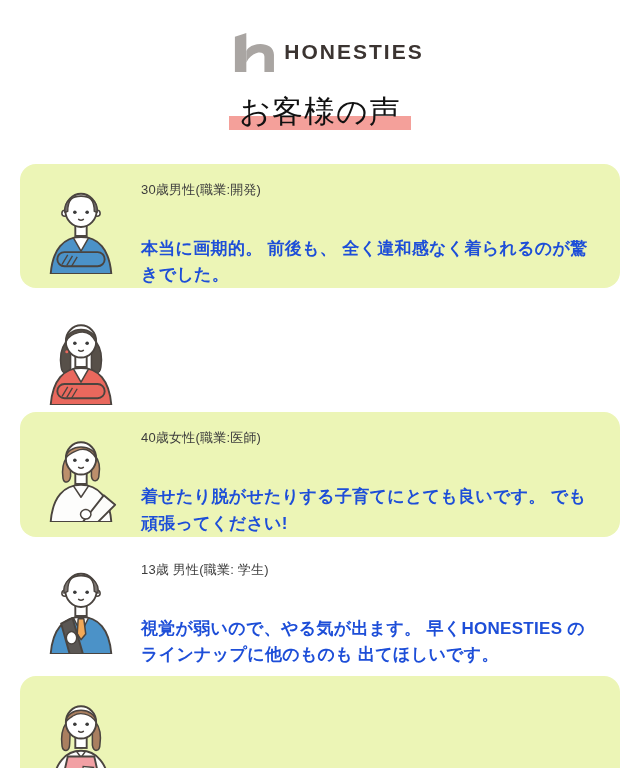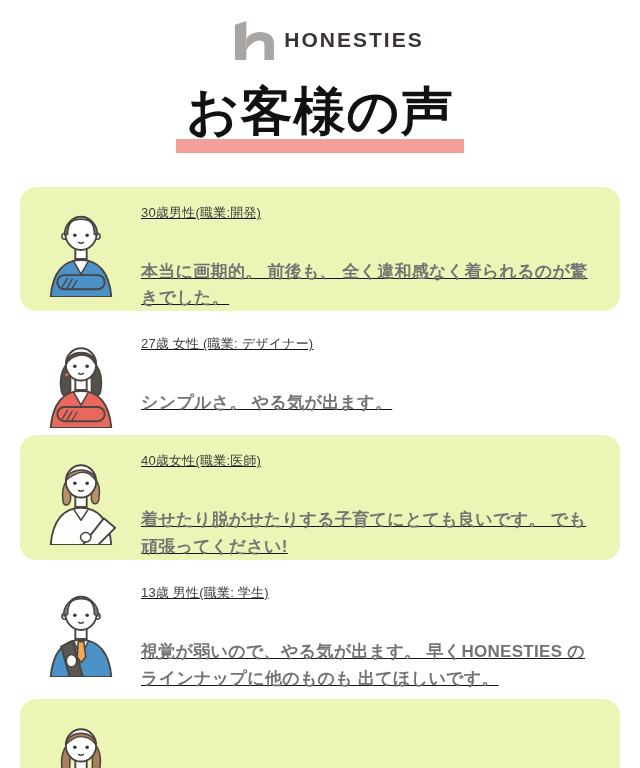--- a/index.html
+++ b/index.html
@@ -3,49 +3,49 @@
 <meta charset="utf-8">
 <style>
   * { margin:0; padding:0; box-sizing:border-box; }
   html,body { background:#fff; }
   body {
     width:640px; height:768px; margin:0 auto; overflow:hidden;
     font-family:"Liberation Sans","DejaVu Sans",sans-serif;
     color:#151515;
   }
   
-  .header { padding-top:20px; display:flex; justify-content:center; align-items:center; gap:8px;margin-left:14px; }
+  .header { padding-top:32px; display:flex; justify-content:center; align-items:center; gap:8px;margin-left:14px; }
   .logo-mark { width:46px; height:40px; display:block; }
   .logo-text {
     font-size:21px; font-weight:700; letter-spacing:2px; color:#3B3431;
   }
   
   .title-wrap { margin-top:22px; text-align:center; }
   .page-title {
     display:inline-block;
-    font-size:52px; font-weight:700; color:#111; line-height:1.15;
-    padding:0 10px 11px 10px;
+    font-size:31px; font-weight:400; color:#111; line-height:1.15;
+    padding:0 10px 0 10px;
     background:linear-gradient(to top, var(--hl-pink) 14px, transparent 14px);
     letter-spacing:1px;
   }
   
   .cards { margin:34px 20px 0 20px; }
   .card {
     display:flex; gap:24px; align-items:flex-start;
     border-radius:16px;
     padding:11px 20px 0 25px;
     min-height:104px;
     margin-bottom:7px;
   }
   .card.hl { background:var(--card-green); }
   .avatar { width:72px; height:95px; flex:0 0 72px; margin-top:4px; }
   .avatar svg { display:block; width:100%; height:100%; }
-  .tbody { flex:1; padding-top:6px; padding-right:4px;text-decoration:underline; }
+  .tbody { flex:1; padding-top:6px; padding-right:4px; }
   .meta { font-size:13px; color:#3C3C3C; margin-bottom:6px; letter-spacing:0.2px; }
-  .quote { font-size:17px; font-weight:700; color:#737373; line-height:1.55; letter-spacing:0.3px;margin-top:37px; }
+  .quote { font-size:17px; font-weight:700; color:#1d4ed8; line-height:1.55; letter-spacing:0.3px;margin-top:37px; }
 </style>
 </head>
 <body>
 
 <header class="header">
   <svg class="logo-mark" viewBox="0 0 48 42" aria-hidden="true">
     <path d="M5,5 L17,1 L17,42 L5,42 Z" fill="#A9A5A2"></path>
     <path d="M17,32 L17,20 C21,10 46,9 46,24 L46,42 L36,42 L36,26 C36,19 23,20 17,32 Z" fill="#A9A5A2"></path>
   </svg>
   <span class="logo-text" style="color: rgb(59, 52, 49);">HONESTIES</span>
@@ -89,24 +89,20 @@
         <path d="M30,62 L38,76 L46,62 C43,61 33,61 30,62 Z" fill="#FFFFFF" stroke="#4A443F" stroke-width="1.6" stroke-linejoin="round"></path>
         <ellipse cx="38" cy="33" rx="16" ry="17" fill="#FFFFFF" stroke="#4A443F" stroke-width="2"></ellipse>
         <path d="M22,34 C22,16 54,16 54,34 C49,24 42,22 36,23.5 C29,25 24,28 22,34 Z" fill="#575049" stroke="#4A443F" stroke-width="1.5" stroke-linejoin="round"></path>
         <circle cx="23" cy="44" r="1.6" fill="#E9685D"></circle>
         <circle cx="31.5" cy="35" r="1.9" fill="#3A3A3A"></circle>
           <circle cx="44.5" cy="35" r="1.9" fill="#3A3A3A"></circle>
         <path d="M35.5,42.5 Q38,44.5 40.5,42.5" fill="none" stroke="#4A443F" stroke-width="1.6" stroke-linecap="round"></path>
         <rect x="13" y="78" width="50" height="15" rx="7.5" fill="#E9685D" stroke="#4A443F" stroke-width="2"></rect>
         <path d="M18,91 L24,81 M23,92 L29,82 M28,93 L34,83" stroke="#4A443F" stroke-width="1.4"></path>
       </svg>
-    </div>
-    <div class="tbody">
-      <div class="meta">27歳 女性 (職業: デザイナー)</div>
-      <div class="quote">シンプルさ。 やる気が出ます。</div>
     </div>
   </article>
 
   <article class="card hl">
     <div class="avatar">
       <svg viewBox="0 0 76 100">
         <path d="M19,54 C13,14 63,14 57,50 C57,58 50,59 49,52 L49,34 C44,28 31,28 27,35 L27,52 C26,59 20,60 19,54 Z" fill="#BC8F6C" stroke="#4A443F" stroke-width="1.6" stroke-linejoin="round"></path>
         <rect x="32" y="46" width="12" height="14" fill="#FFFFFF" stroke="#4A443F" stroke-width="2"></rect>
         <path d="M6,100 C8,74 20,61 38,61 C56,61 68,74 70,100 Z" fill="#FDFDFC" stroke="#4A443F" stroke-width="2" stroke-linejoin="round"></path>
         <path d="M30,62 L38,74 L46,62" fill="none" stroke="#4A443F" stroke-width="1.6" stroke-linejoin="round"></path>

